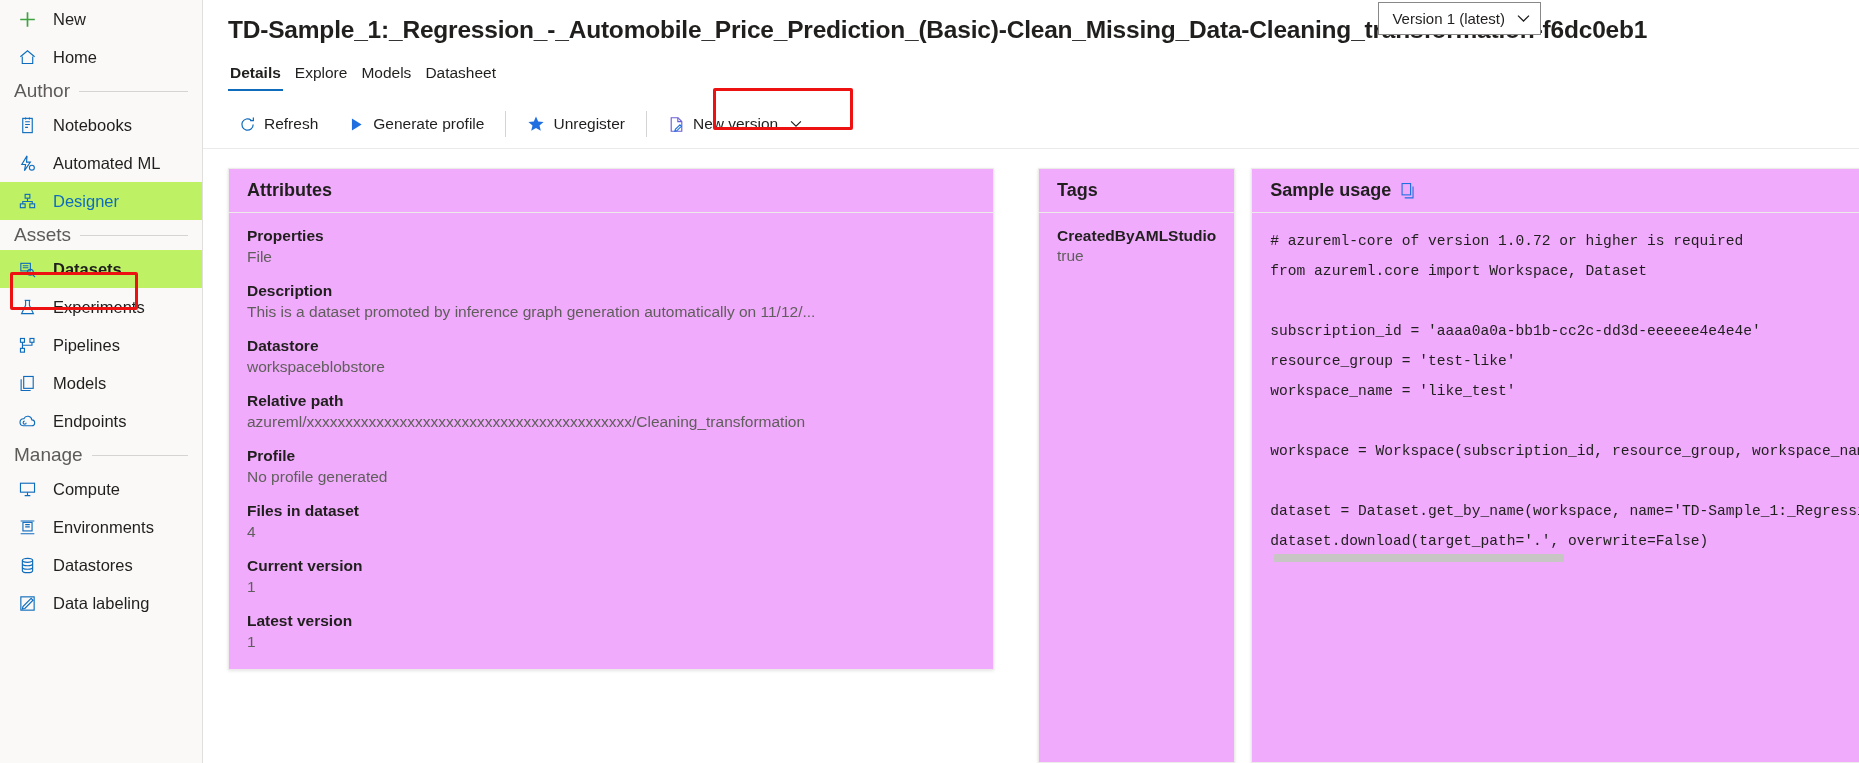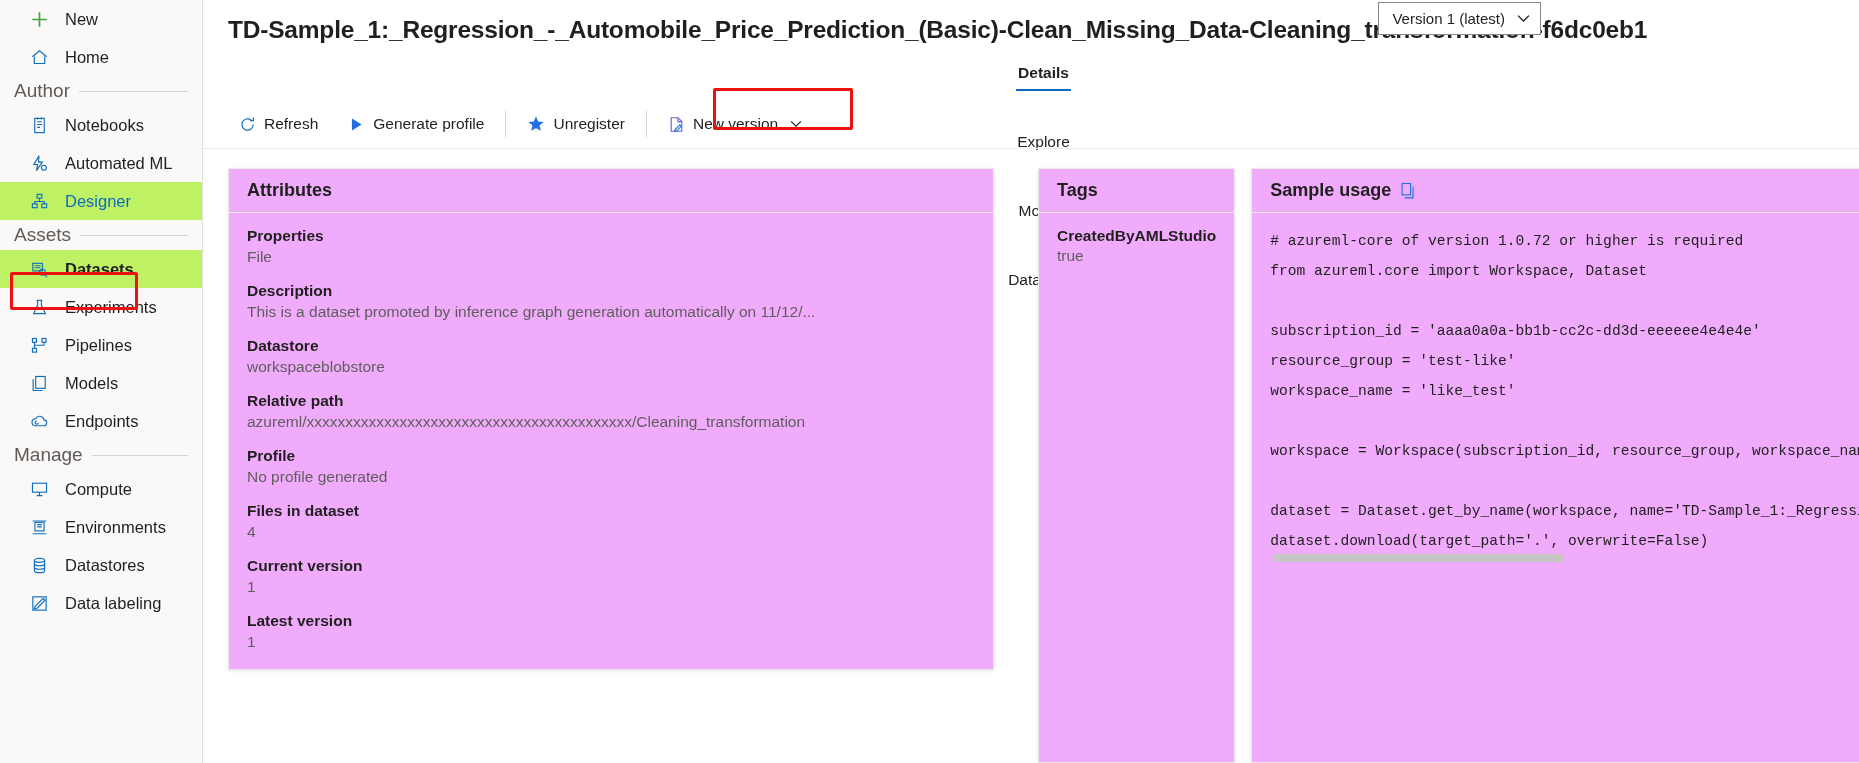--- a/index.html
+++ b/index.html
@@ -24,21 +24,21 @@
     height: 763px;
     background: #faf9f8;
     border-right: 1px solid #e1dfdd;
     padding-top: 0px;
     position: relative;
   }
   .nav-item {
     height: 38px;
     display: flex;
     align-items: center;
-    padding-left: 30px;
+    padding-left: 18px;
     font-size: 16.5px;
     color: #201f1e;
     cursor: pointer;
     position: relative;
   }
   .nav-item .ico {
     width: 26px;
     flex: 0 0 26px;
     display: inline-flex;
     align-items: center;
@@ -114,25 +114,24 @@
     color: #201f1e;
     cursor: pointer;
     gap: 12px;
     justify-content: space-between;
   }
   #version-select .chev { color: #201f1e; display:flex; }
 
   
   #tabs {
     display: flex;
-    align-items: center;
+    align-items: flex-start;
     padding-left: 25px;
-    gap: 38px;
+    gap: 10px;
     height: 42px;
-    flex-direction: column;
   }
   .tab {
     font-size: 15.5px;
     color: #201f1e;
     padding: 4px 2px 9px 2px;
     cursor: pointer;
     position: relative;
     white-space: nowrap;
   }
   .tab.active { font-weight: 700; }

